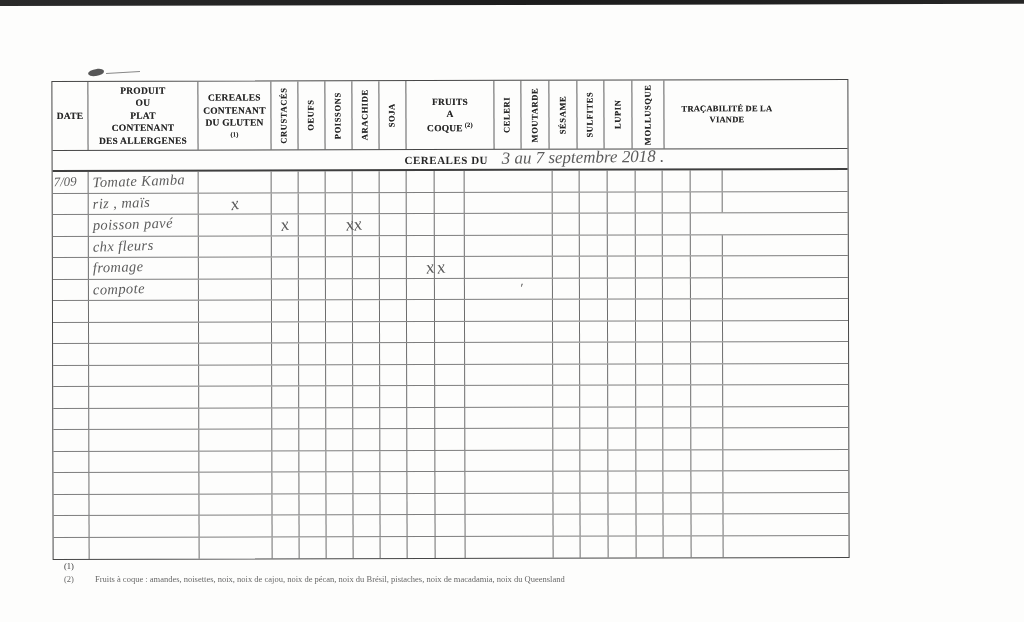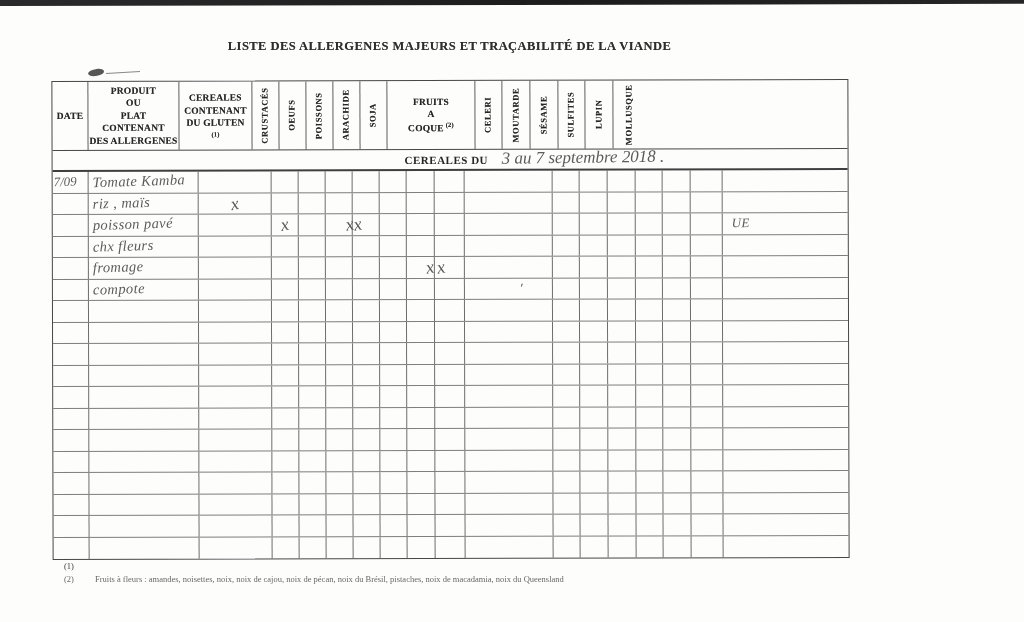--- a/index.html
+++ b/index.html
@@ -111,32 +111,31 @@
   .fnote{display:flex;line-height:13px;white-space:nowrap;}
   .fnote .num{width:31px;flex:0 0 auto;}
   .fnote:nth-child(2){opacity:.78;filter:blur(.2px);}
 </style>
 </head>
 <body>
 
 <div class="scan-strip"></div>
 
 <div class="titles">
-  <div class="subtitle">LISTE DES ALLERGENES MAJEURS ET TRAÇABILITÉ DE LA VIANDE</div>
 </div>
 
 <div class="ink-blob"></div>
 <div class="ink-line"></div>
 
 <div class="ftable">
   <div class="thead" id="thead">
       <div class="hcell hcell-date" style="width: 36px;">
         <span class="hlabel">DATE</span>
       </div>
-      <div class="hcell hcell-product" style="width: 91px;">
+      <div class="hcell hcell-product" style="width: 110px;">
         <span class="hlabel">PRODUIT
 OU
 PLAT
 CONTENANT
 DES ALLERGENES</span>
       </div>
       <div class="hcell hcell-gluten" style="width: 73px;">
         <span class="hlabel">CEREALES
 CONTENANT
 DU GLUTEN<sup> (1)</sup></span>
@@ -171,20 +170,24 @@
         <span class="hlabel">SÉSAME</span>
       </div>
       <div class="hcell hcell-sulfites v" style="width: 27px;">
         <span class="hlabel">SULFITES</span>
       </div>
       <div class="hcell hcell-lupin v" style="width: 28px;">
         <span class="hlabel">LUPIN</span>
       </div>
       <div class="hcell hcell-mollusque v" style="width: 32px;">
         <span class="hlabel">MOLLUSQUE</span>
+      </div>
+      <div class="hcell hcell-tracabilite" style="width: 125px;">
+        <span class="hlabel">TRAÇABILITÉ DE LA
+VIANDE</span>
       </div>
     </div>
   <div class="semaine-row">
     <span class="semaine-label">CEREALES DU</span>
     <span class="semaine-value hw">3 au 7 septembre 2018 .</span>
   </div>
   <div class="tbody" id="tbody">
       <div class="brow">
         <div class="bcell bcell-date" style="width: 36px;">
           <span class="hw hw-text">7/09</span>
@@ -252,23 +255,20 @@
         <div class="bcell bcell-soja" style="width: 27px;"></div>
         <div class="bcell bcell-lait" style="width: 28px;"></div>
         <div class="bcell bcell-lactose" style="width: 30px;"></div>
         <div class="bcell bcell-fruits_coque" style="width: 88px;"></div>
         <div class="bcell bcell-celeri" style="width: 27px;"></div>
         <div class="bcell bcell-moutarde" style="width: 28px;"></div>
         <div class="bcell bcell-sesame" style="width: 28px;"></div>
         <div class="bcell bcell-sulfites" style="width: 27px;"></div>
         <div class="bcell bcell-lupin" style="width: 28px;"></div>
         <div class="bcell bcell-mollusque" style="width: 32px;"></div>
-        <div class="bcell bcell-tracabilite" style="width: 125px;">
-          <span class="hw hw-text">UE</span>
-        </div>
       </div>
       <div class="brow">
         <div class="bcell bcell-date" style="width: 36px;"></div>
         <div class="bcell bcell-product" style="width: 110px;">
           <span class="hw hw-text">chx fleurs</span>
         </div>
         <div class="bcell bcell-gluten" style="width: 73px;"></div>
         <div class="bcell bcell-crustaces" style="width: 27px;"></div>
         <div class="bcell bcell-oeufs" style="width: 27px;"></div>
         <div class="bcell bcell-poissons" style="width: 27px;"></div>
@@ -577,15 +577,15 @@
       </div>
     </div>
 </div>
 
 <div class="footnotes" id="footnotes">
     <div class="fnote">
       <span class="num">(1)</span>
     </div>
     <div class="fnote">
       <span class="num">(2)</span>
-      <span class="txt">Fruits à fleurs : amandes, noisettes, noix, noix de cajou, noix de pécan, noix du Brésil, pistaches, noix de macadamia, noix du Queensland</span>
+      <span class="txt">Fruits à coque : amandes, noisettes, noix, noix de cajou, noix de pécan, noix du Brésil, pistaches, noix de macadamia, noix du Queensland</span>
     </div>
   </div>
 
 </body></html>

